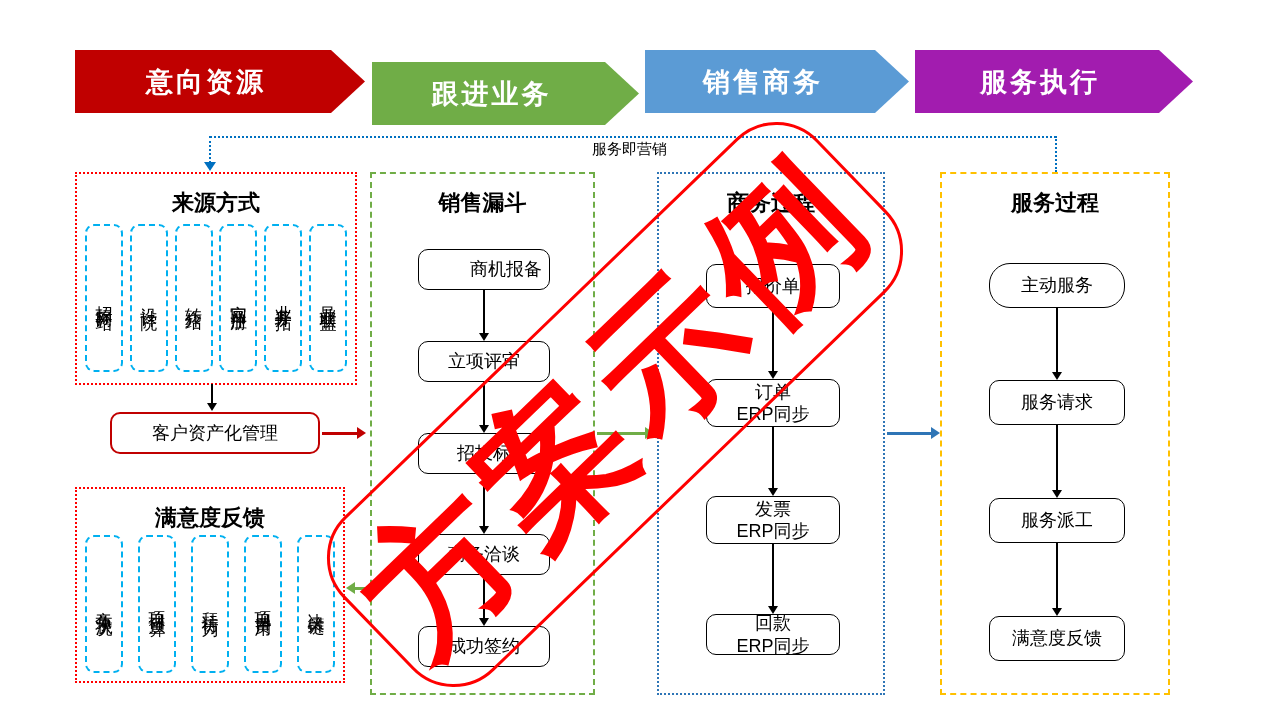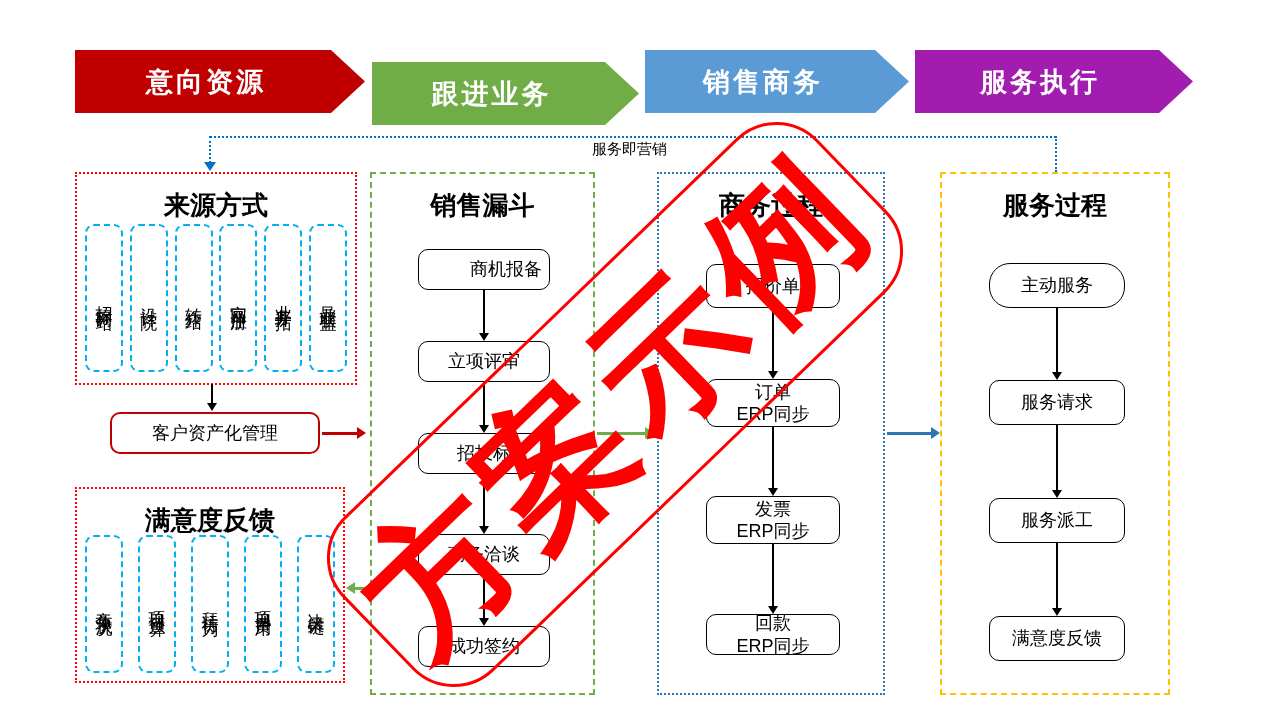--- a/index.html
+++ b/index.html
@@ -19,21 +19,21 @@
   .fb-h { position:absolute; left:210px; top:136px; width:846px; border-top:2px dotted #0070C0; }
   .fb-v-right { position:absolute; left:1055px; top:136px; height:36px; border-left:2px dotted #0070C0; }
   .fb-v-left { position:absolute; left:209px; top:136px; height:27px; border-left:2px dotted #0070C0; }
   .fb-head { position:absolute; left:204px; top:162px; width:0; height:0;
              border-left:6px solid transparent; border-right:6px solid transparent; border-top:9px solid #0070C0; }
   .fb-label { position:absolute; left:586px; top:140px; background:#fff; padding:0 6px; font-size:15px; color:#000; }
 
   
   .panel { position:absolute; }
   .panel-title { position:absolute; top:14px; left:0; right:0; text-align:center;
-                 font-size:26px; font-weight:bold; color:#000; }
+                 font-size:22px; font-weight:bold; color:#000; }
   .panel-source   { left:75px;  top:172px; width:282px; height:213px; border:2px dotted #FF0000; }
   .panel-keyinfo  { left:75px;  top:487px; width:270px; height:196px; border:2px dotted #FF0000; }
   .panel-funnel   { left:370px; top:172px; width:225px; height:523px; border:2px dashed #70AD47; }
   .panel-business { left:657px; top:172px; width:228px; height:523px; border:2px dotted #2E75B6; }
   .panel-service  { left:940px; top:172px; width:230px; height:523px; border:2px dashed #FFC000; }
 
   
   .v-row { position:absolute; left:8px; right:8px; display:flex; justify-content:space-between; }
   .panel-source .v-row  { top:50px; }
   .panel-keyinfo .v-row { top:46px; }

